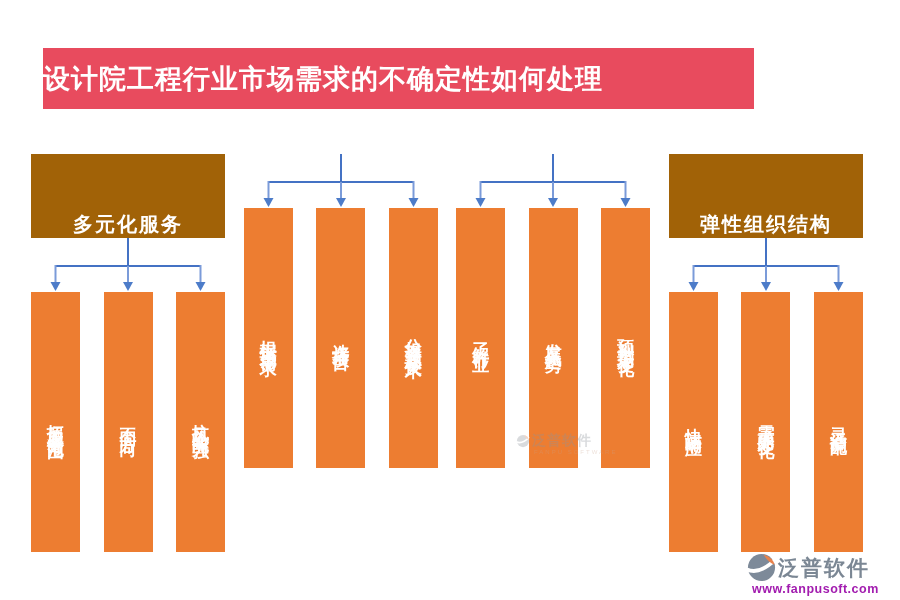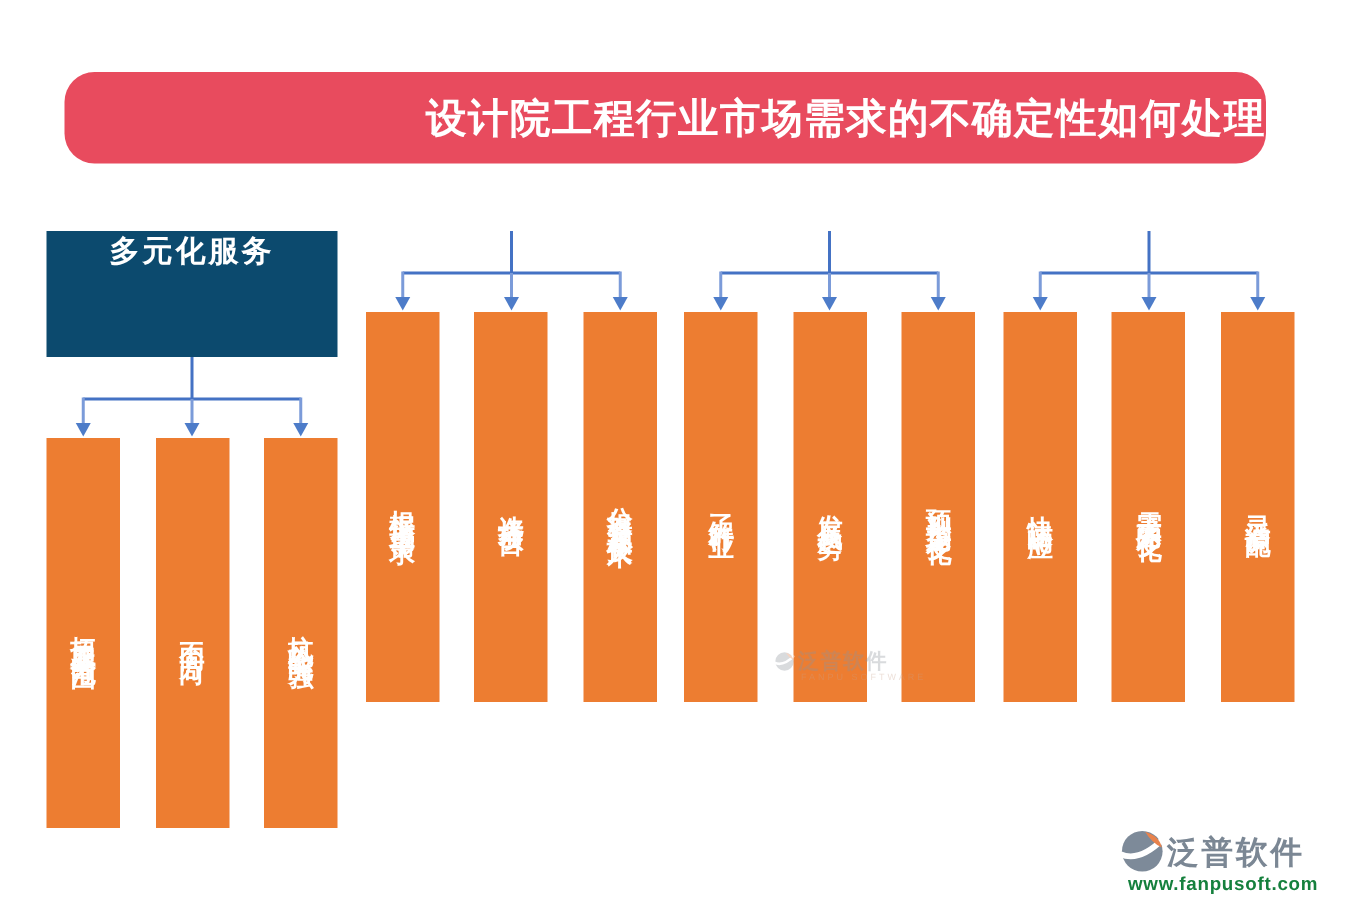--- a/index.html
+++ b/index.html
@@ -1,32 +1,32 @@
 <!DOCTYPE html>
 <html><head>
 <meta charset="utf-8">
 <style>
   html,body{margin:0;padding:0;}
   body{
     width:900px;height:600px;position:relative;background:#ffffff;
     font-family:"Liberation Sans","DejaVu Sans",sans-serif;overflow:hidden;
   }
   .banner{
-    position:absolute;left:43px;top:48px;width:801px;height:61px;
-    background:#e84b5e;color:#ffffff;display:flex;align-items:center;justify-content:flex-end;
-    font-size:27px;font-weight:bold;letter-spacing:1px;border-radius:20px;
+    position:absolute;left:43px;top:48px;width:711px;height:61px;
+    background:#e84b5e;color:#ffffff;display:flex;align-items:center;justify-content:flex-start;
+    font-size:27px;font-weight:bold;letter-spacing:1px;
   }
   .diagram{
     position:absolute;left:31px;top:154px;width:832px;
     display:flex;justify-content:space-between;
   }
   .group{width:194px;display:flex;flex-direction:column;}
   .group-header{
-    height:84px;background:#0c4a6e;color:#ffffff;
-    display:flex;align-items:flex-start;justify-content:center;
+    height:84px;background:#a16207;color:#ffffff;
+    display:flex;align-items:flex-end;justify-content:center;
     font-size:20px;font-weight:bold;letter-spacing:2px;
   }
   .connector{width:194px;height:54px;display:block;}
   .columns{display:flex;justify-content:space-between;}
   .col{
     width:49px;height:260px;background:#ed7d31;color:#ffffff;
     display:flex;align-items:center;justify-content:center;
   }
   .col span{
     writing-mode:vertical-rl;text-orientation:upright;
@@ -34,21 +34,21 @@
   }
   .watermark{
     position:absolute;left:516px;top:432px;opacity:0.33;z-index:5;pointer-events:none;
   }
   .watermark .wm-row{display:flex;align-items:center;gap:2px;}
   .watermark .wm-name{font-size:14px;font-weight:bold;color:#8d939b;letter-spacing:1px;}
   .watermark .wm-caption{font-size:6px;color:#c9a08a;letter-spacing:2px;padding-left:18px;margin-top:-1px;}
   .logo{position:absolute;left:746px;top:552px;}
   .logo .logo-row{display:flex;align-items:center;gap:1px;}
   .logo .logo-name{font-size:21px;font-weight:bold;color:#7b8794;letter-spacing:2px;}
-  .logo .logo-url{font-size:12.5px;font-weight:bold;color:#15803d;letter-spacing:0.5px;padding-left:6px;margin-top:-1px;}
+  .logo .logo-url{font-size:12.5px;font-weight:bold;color:#a21caf;letter-spacing:0.5px;padding-left:6px;margin-top:-1px;}
 </style>
 </head>
 <body>
 
 <div class="banner">
   <span>设计院工程行业市场需求的不确定性如何处理</span>
 </div>
 
 <div class="diagram">
 
@@ -121,20 +121,23 @@
       <div class="col">
           <span>发展趋势</span>
         </div>
       <div class="col">
           <span>预判市场变化</span>
         </div>
     </div>
   </div>
 
   <div class="group">
+    <div class="group-header">
+      <span>弹性组织结构</span>
+    </div>
     <svg class="connector" viewBox="0 0 194 54">
       <line x1="97" y1="0" x2="97" y2="28" stroke="#4472c4" stroke-width="2"></line>
       <line x1="24.5" y1="28" x2="169.5" y2="28" stroke="#4472c4" stroke-width="2"></line>
       <line x1="24.5" y1="27" x2="24.5" y2="45" stroke="#7b9bd9" stroke-width="2"></line>
       <line x1="97" y1="28" x2="97" y2="45" stroke="#7b9bd9" stroke-width="2"></line>
       <line x1="169.5" y1="27" x2="169.5" y2="45" stroke="#7b9bd9" stroke-width="2"></line>
       <polygon points="19.5,44 29.5,44 24.5,53" fill="#4d7cc9"></polygon>
       <polygon points="92,44 102,44 97,53" fill="#4d7cc9"></polygon>
       <polygon points="164.5,44 174.5,44 169.5,53" fill="#4d7cc9"></polygon>
     </svg>

